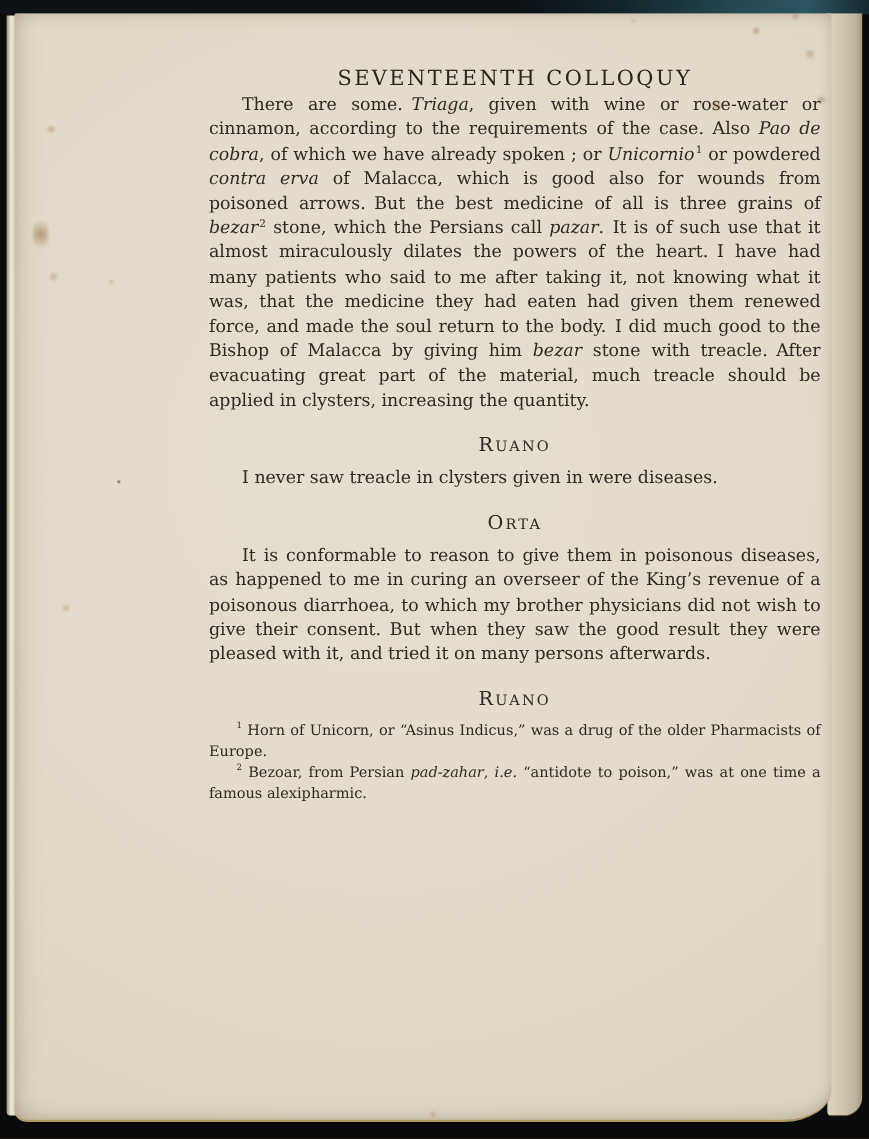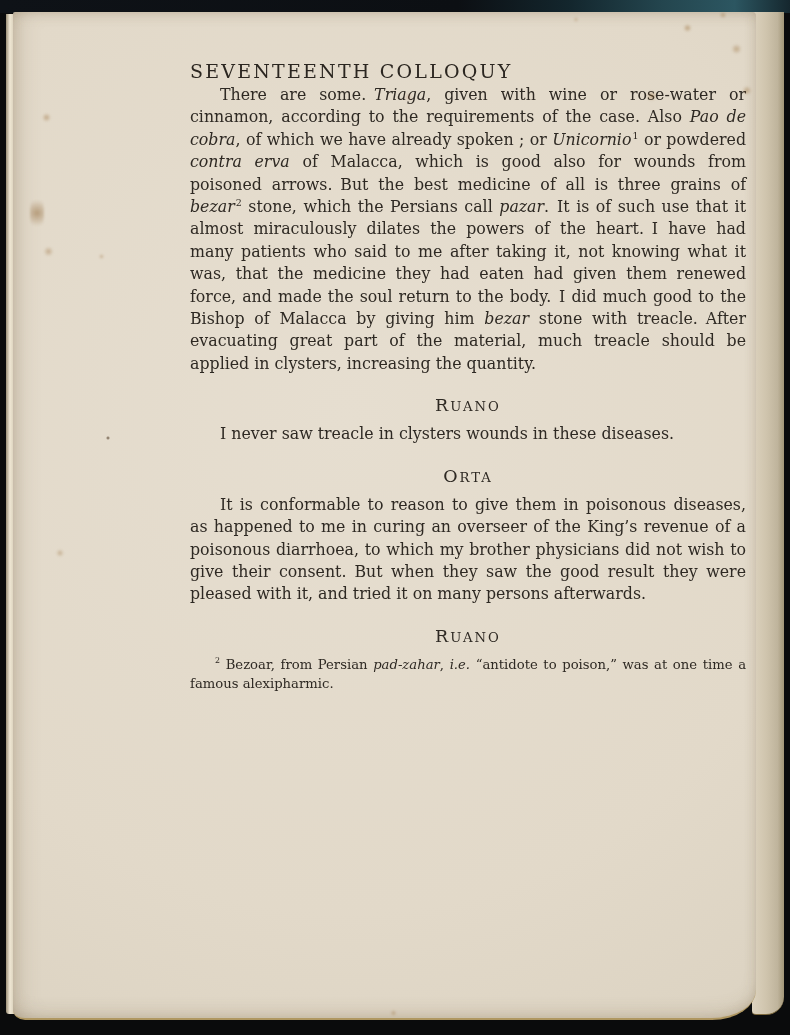--- a/index.html
+++ b/index.html
@@ -29,21 +29,21 @@
     border-radius:2px 3px 44px 12px / 2px 3px 30px 10px;
     border-bottom:2px solid rgba(158,128,61,0.75);
     box-shadow:
       inset 14px 0 26px -14px rgba(120,98,66,0.35),
       inset -6px 0 14px -8px rgba(120,98,66,0.25),
       inset 0 -10px 22px -12px rgba(120,98,66,0.30),
       inset 0 8px 16px -10px rgba(120,98,66,0.28);
   }
   .text-block { position:absolute; left:177px; top:0; width:556px; color:#2e2923; }
   .title {
-    margin:46px 0 0; text-align:left; font-weight:normal;
+    margin:46px 0 0; text-align:center; font-weight:normal;
     font-size:19px; line-height:26px; letter-spacing:2.2px; color:#2b2620;
   }
   .speaker {
     text-align:center; margin:21px 0 7px;
     font-size:13.2px; line-height:18px; letter-spacing:2px;
     text-transform:uppercase; color:#2e2923;
   }
   .speaker::first-letter { font-size:17.5px; }
   .speaker-mark { font-size:10px; vertical-align:4px; letter-spacing:0; }
   .body-para {
@@ -73,33 +73,34 @@
     <div class="text-block">
 
       <h1 class="title">SEVENTEENTH COLLOQUY</h1>
 
       <div class="section">
         <p class="body-para"><span>There are some. </span><em>Triaga</em><span>, given with wine or rose-water or cinnamon, according to the requirements of the case. Also </span><em>Pao de cobra</em><span>, of which we have already spoken ; or </span><em>Unicornio</em><sup>1</sup><span> or powdered </span><em>contra erva</em><span> of Malacca, which is good also for wounds from poisoned arrows. But the best medicine of all is three grains of </span><em>bezar</em><sup>2</sup><span> stone, which the Persians call </span><em>pazar</em><span>. It is of such use that it almost miraculously dilates the powers of the heart. I have had many patients who said to me after taking it, not knowing what it was, that the medicine they had eaten had given them renewed force, and made the soul return to the body. I did much good to the Bishop of Malacca by giving him </span><em>bezar</em><span> stone with treacle. After evacuating great part of the material, much treacle should be applied in clysters, increasing the quantity.</span></p>
       </div>
 
       <div class="section">
         <div class="speaker"><span>Ruano</span></div>
-        <p class="body-para"><span>I never saw treacle in clysters wounds in these diseases.</span></p>
+        <p class="body-para"><span>I never saw treacle in clysters given in were diseases.</span></p>
       </div>
 
       <div class="section">
         <div class="speaker"><span>Orta</span></div>
         <p class="body-para"><span>It is conformable to reason to give them in poisonous diseases, as happened to me in curing an overseer of the King’s revenue of a poisonous diarrhoea, to which my brother physicians did not wish to give their consent. But when they saw the good result they were pleased with it, and tried it on many persons afterwards.</span></p>
       </div>
 
       <div class="section">
         <div class="speaker"><span>Ruano</span></div>
       </div>
 
       <div class="footnotes">
+        <p class="footnote"><sup>1</sup><span> Horn of Unicorn, or “Asinus Indicus,” was a drug of the older Pharmacists of Europe.</span></p>
         <p class="footnote"><sup>2</sup><span> Bezoar, from Persian </span><em>pad-zahar</em><span>, </span><em>i.e.</em><span> “antidote to poison,” was at one time a famous alexipharmic.</span></p>
       </div>
 
 
     </div>
   </div>
 
   <div class="foxing" style="left:42px;top:113px;width:9px;height:9px;background:radial-gradient(circle,rgba(150,106,52,0.45),rgba(150,106,52,0) 70%);"></div>
   <div class="foxing" style="left:30px;top:196px;width:14px;height:34px;border-radius:50%/42%;background:radial-gradient(circle,rgba(140,98,48,0.5),rgba(140,98,48,0) 72%);"></div>
   <div class="foxing" style="left:44px;top:246px;width:9px;height:11px;background:radial-gradient(circle,rgba(150,106,52,0.4),rgba(150,106,52,0) 70%);"></div>

